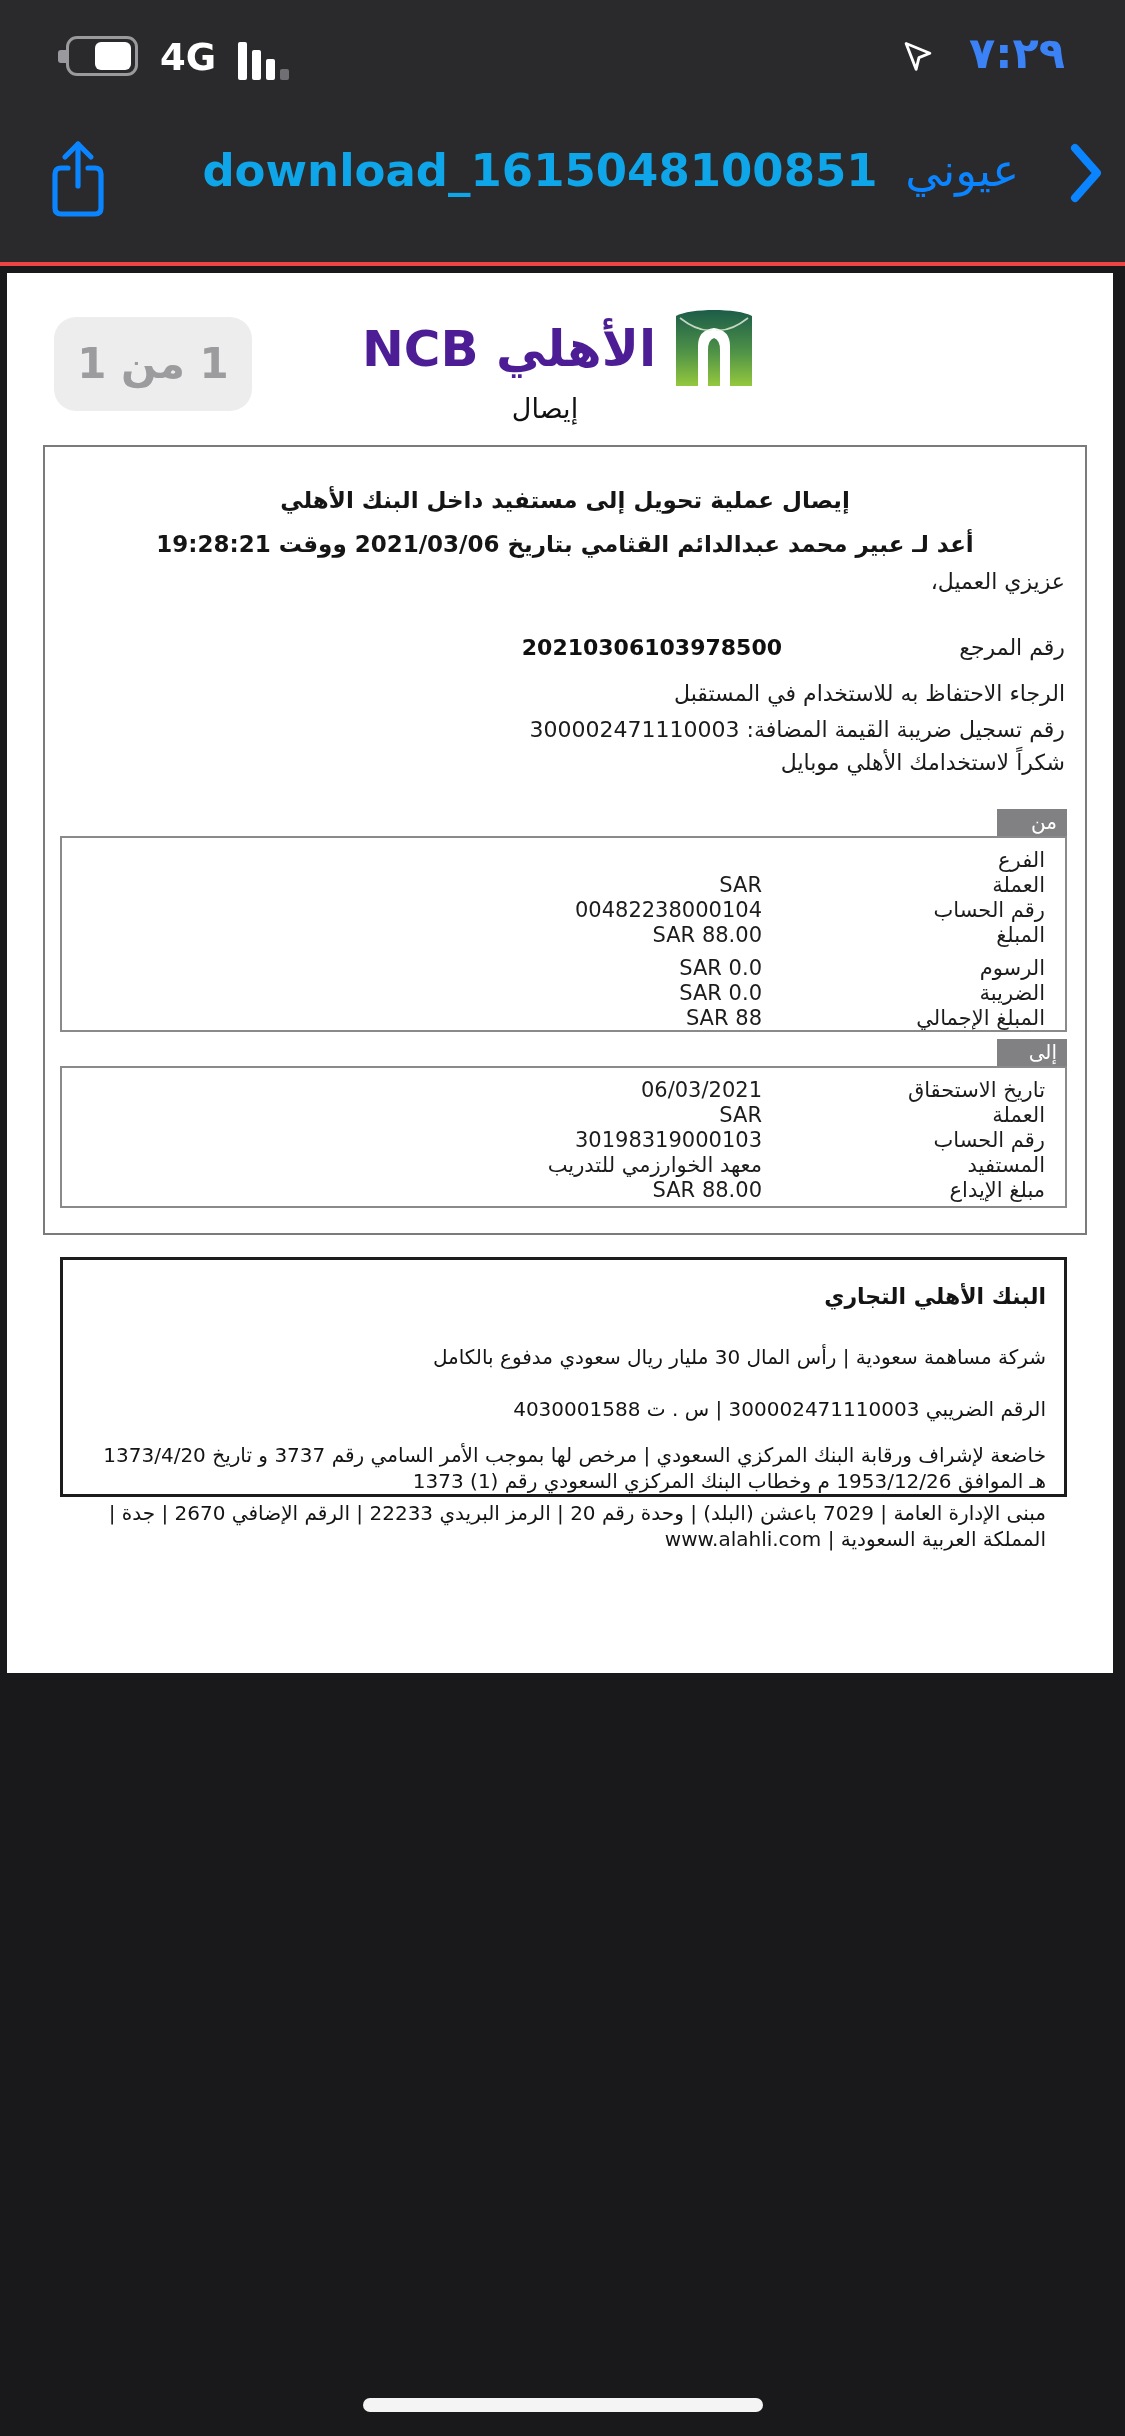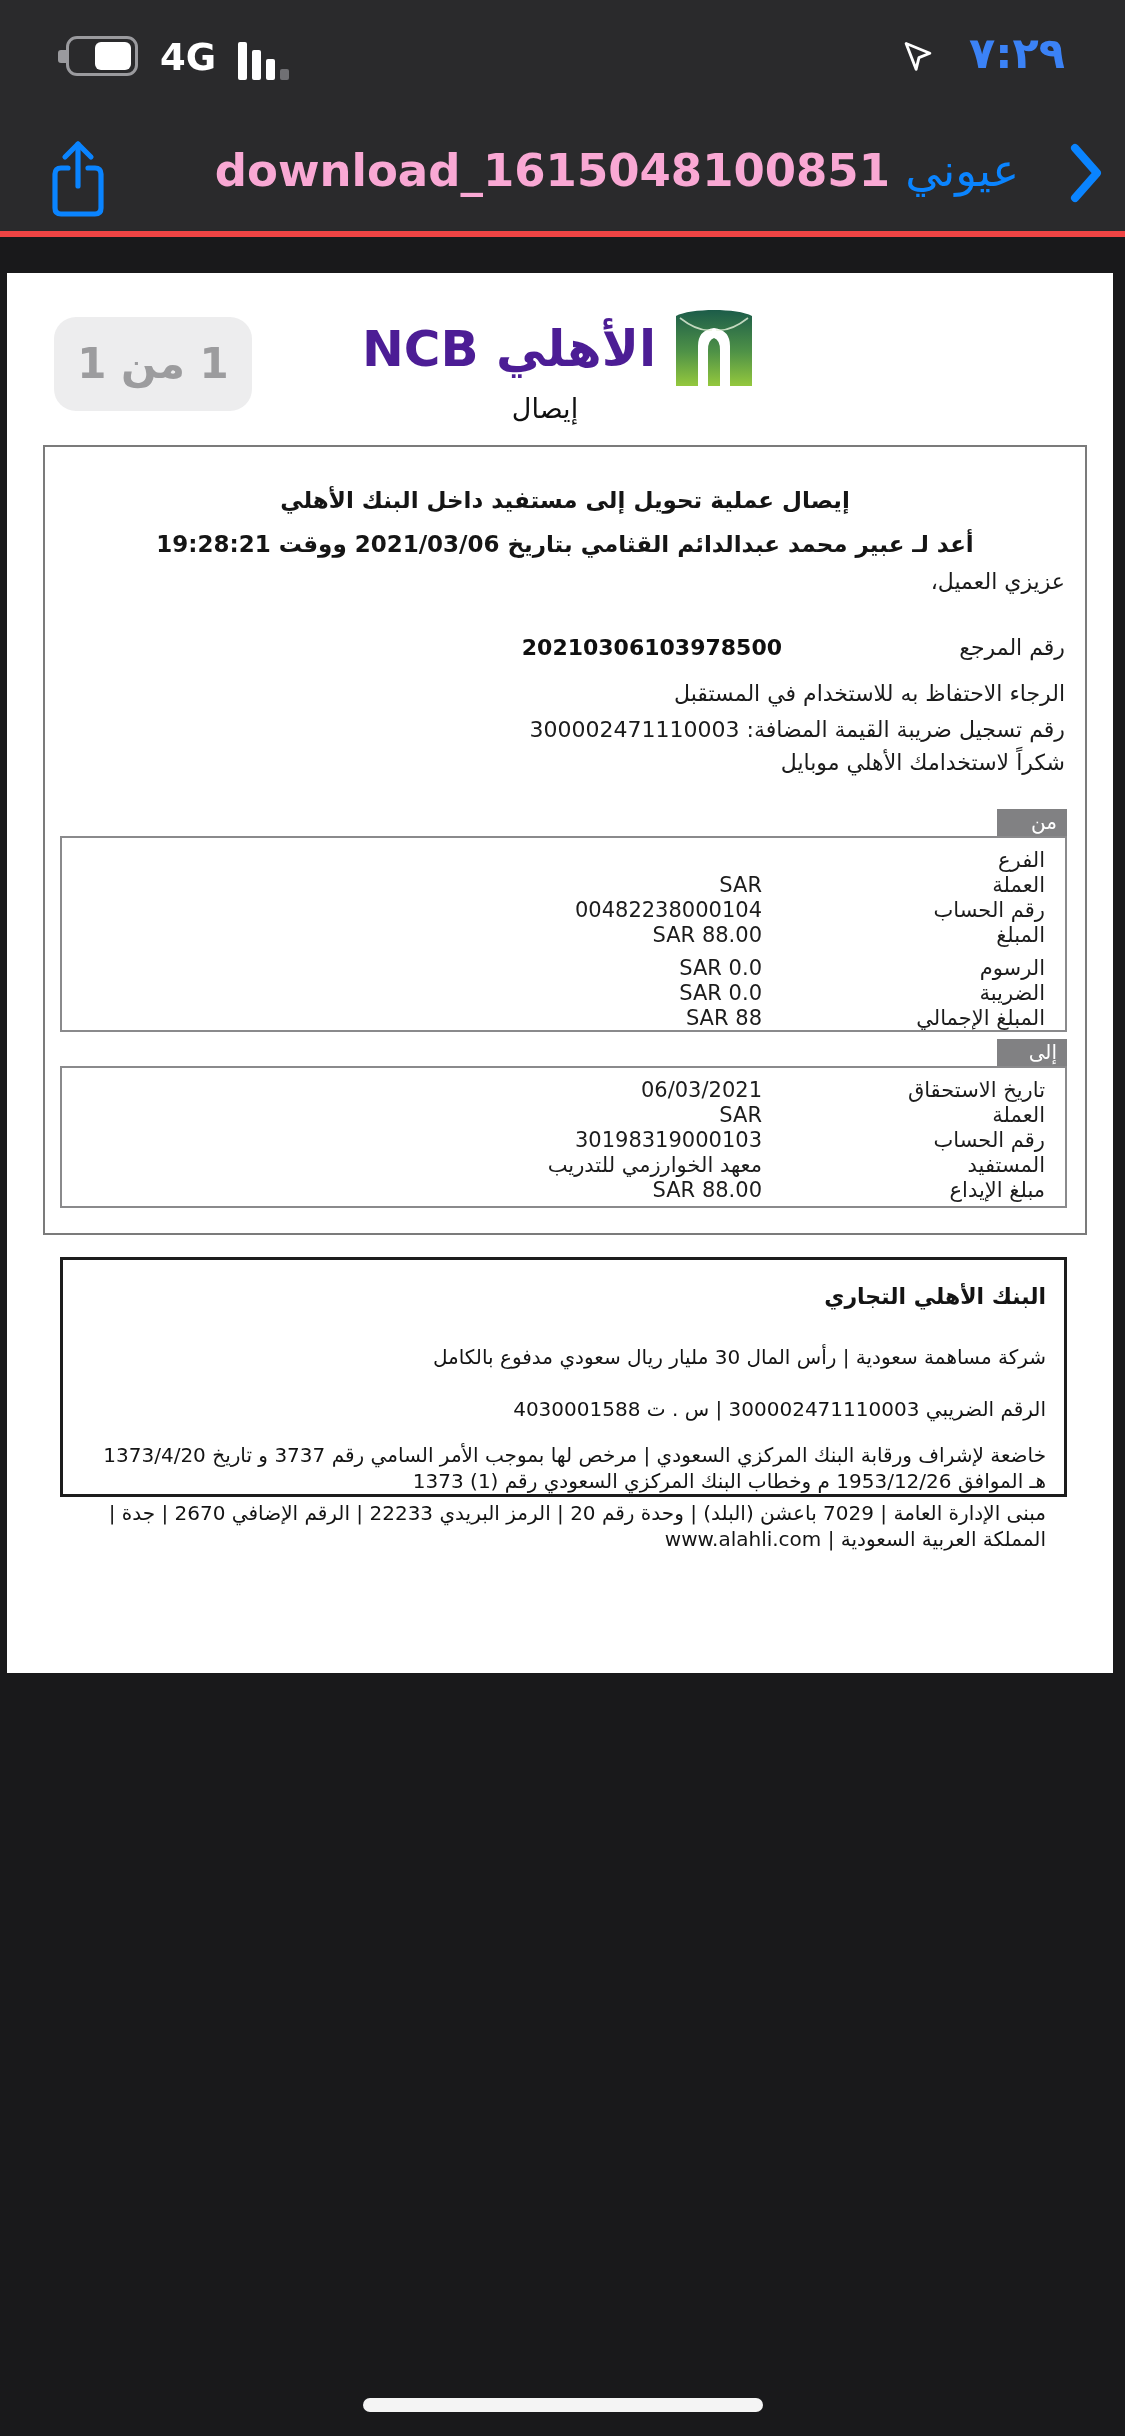--- a/index.html
+++ b/index.html
@@ -1,21 +1,21 @@
 <!DOCTYPE html>
 <html><head>
 <meta charset="utf-8">
 <style>
   * { margin:0; padding:0; box-sizing:border-box; }
   html,body { width:1125px; height:2436px; background:#19191b; overflow:hidden; }
   body { font-family:"DejaVu Sans","Liberation Sans",sans-serif; position:relative; }
 
   
-  .topbars { position:absolute; left:0; top:0; width:1125px; height:237px;
-             background:#2a2a2c; border-bottom:6px solid #ef4444; }
+  .topbars { position:absolute; left:0; top:0; width:1125px; height:266px;
+             background:#2a2a2c; border-bottom:4px solid #ef4444; }
   .statusbar { position:absolute; left:0; top:0; width:100%; height:100px; }
   .battery { position:absolute; left:52px; top:34px; width:92px; height:44px; }
   .batt-body { position:absolute; left:14px; top:2px; width:72px; height:40px;
                border:3px solid #9a9a9e; border-radius:11px; }
   .batt-fill { position:absolute; right:4px; top:4px; width:36px; height:26px;
                background:#fff; border-radius:6px; top:3px; height:28px; }
   .batt-cap { position:absolute; left:6px; top:16px; width:8px; height:13px;
               background:#9a9a9e; border-radius:3px 0 0 3px; }
   .net-4g { position:absolute; left:160px; top:36px; color:#fff; font-size:37px; font-weight:700; }
   .sigbars { position:absolute; left:238px; top:40px; width:64px; height:40px; }
@@ -24,22 +24,22 @@
   .sigbars .b2 { left:14px; height:30px; }
   .sigbars .b3 { left:28px; height:21px; }
   .sigbars .b4 { left:42px; height:11px; background:#707074; }
   .loc-arrow { position:absolute; right:188px; top:38px; }
   .clock { position:absolute; right:60px; top:28px; color:#3b82f6; font-size:43px;
            font-weight:700; letter-spacing:1px; direction:rtl; }
 
   
   .navbar { position:absolute; left:0; top:100px; width:100%; height:164px; }
   .share-btn { position:absolute; left:46px; top:38px; width:64px; height:84px; cursor:pointer; }
-  .nav-title { position:absolute; left:190px; top:44px; width:700px; text-align:right;
-               color:#f9a8d4; font-size:45px; font-weight:700; white-space:nowrap; }
+  .nav-title { position:absolute; left:190px; top:44px; width:700px; text-align:center;
+               color:#0ea5e9; font-size:45px; font-weight:700; white-space:nowrap; }
   .back-label { position:absolute; right:106px; top:44px; color:#0a84ff; font-size:45px;
                 font-weight:400; cursor:pointer; }
   .back-chevron { position:absolute; right:18px; top:40px; cursor:pointer; }
 
   
   .viewer { position:absolute; left:0; top:267px; width:1125px; height:2169px; background:#19191b; }
   .pdf-page { position:absolute; left:7px; top:6px; width:1106px; height:1400px;
               background:#fff; direction:rtl; }
 
   .page-badge { position:absolute; left:54px; top:50px; width:198px; height:94px;

